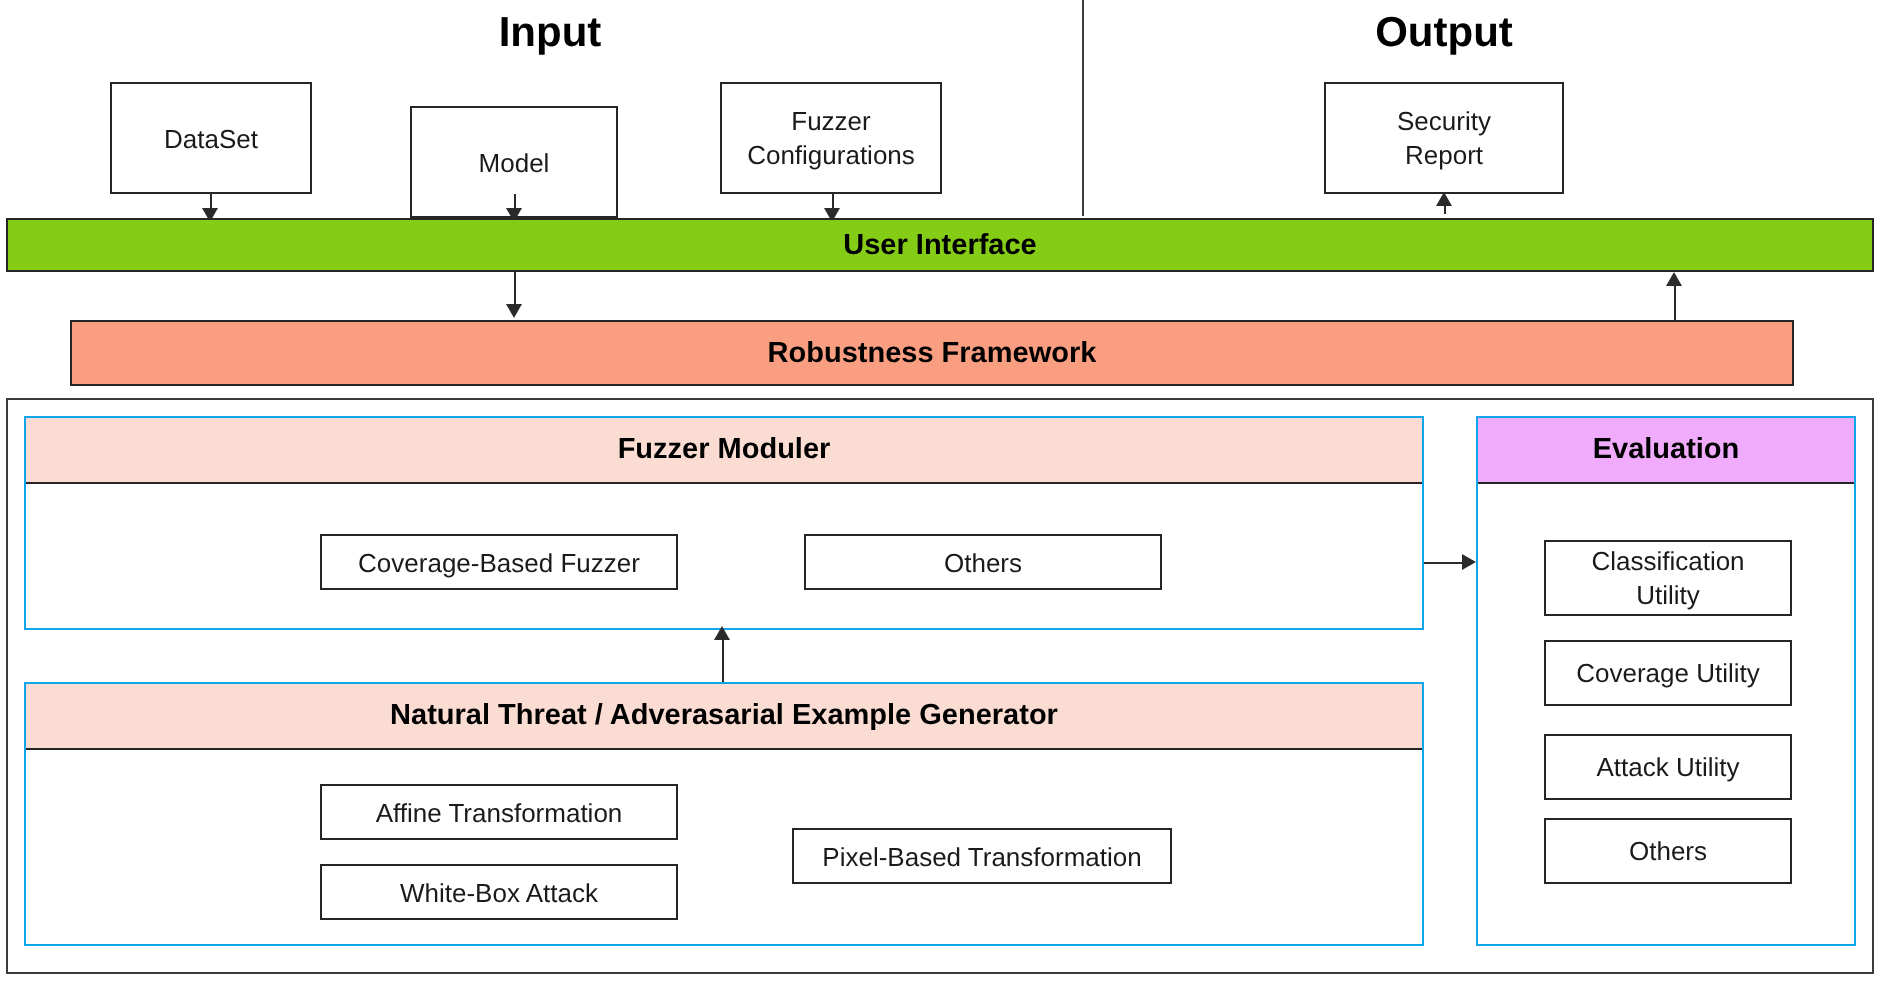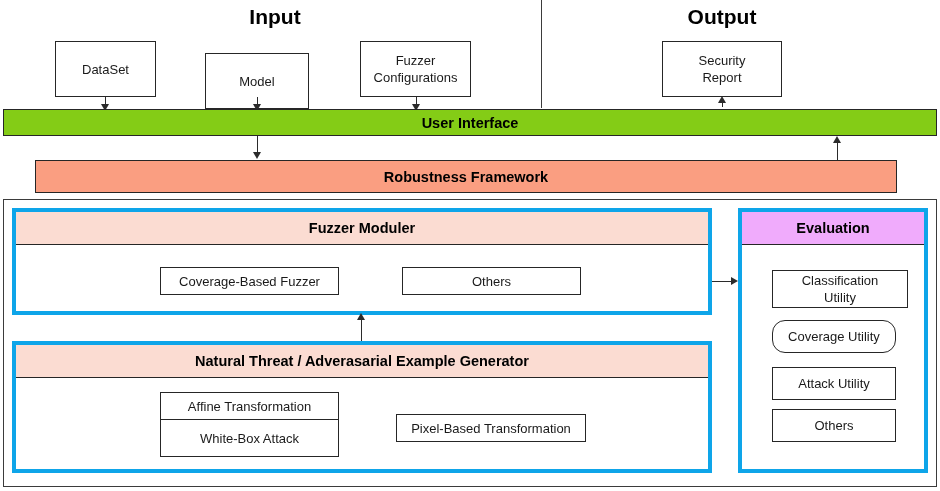--- a/index.html
+++ b/index.html
@@ -63,21 +63,21 @@
   .banner-rf { background: #fa9e81; }
 
   
   .outer-container {
     border: 1px solid #3b3b3b;
     background: #ffffff;
   }
 
   
   .panel {
-    border: 4px solid #0ea5e9;
+    border: 1px solid #0ea5e9;
     background: #ffffff;
   }
   .panel-header {
     box-sizing: border-box;
     width: 100%;
     display: flex;
     align-items: center;
     justify-content: center;
     font-weight: bold;
     font-size: 14.5px;
@@ -199,37 +199,37 @@
   </div>
 
   <div class="abs node" style="left:160px; top:392px; width:179px; height:28px;">
     <span>Affine Transformation</span>
   </div>
 
   <div class="abs node" style="left:396px; top:414px; width:190px; height:28px;">
     <span>Pixel-Based Transformation</span>
   </div>
 
-  <div class="abs node" style="left:160px; top:419px; width:179px; height:38px;">
+  <div class="abs node" style="left:160px; top:432px; width:179px; height:28px;">
     <span>White-Box Attack</span>
   </div>
 
 
   <div class="abs panel" style="left:738px; top:208px; width:190px; height:265px;">
     <div class="panel-header hdr-gray" style="height:33px;">
       <span>Evaluation</span>
     </div>
   </div>
 
-  <div class="abs node" style="left:772px; top:270px; width:136px; height:38px; flex-direction:column;">
+  <div class="abs node" style="left:772px; top:270px; width:124px; height:38px; flex-direction:column;">
     <span style="white-space:pre-line;">Classification
 Utility</span>
   </div>
 
-  <div class="abs node" style="left:772px; top:320px; width:124px; height:33px;border-radius:13px;">
+  <div class="abs node" style="left:772px; top:320px; width:124px; height:33px;">
     <span>Coverage Utility</span>
   </div>
 
   <div class="abs node" style="left:772px; top:367px; width:124px; height:33px;">
     <span>Attack Utility</span>
   </div>
 
   <div class="abs node" style="left:772px; top:409px; width:124px; height:33px;">
     <span>Others</span>
   </div>

